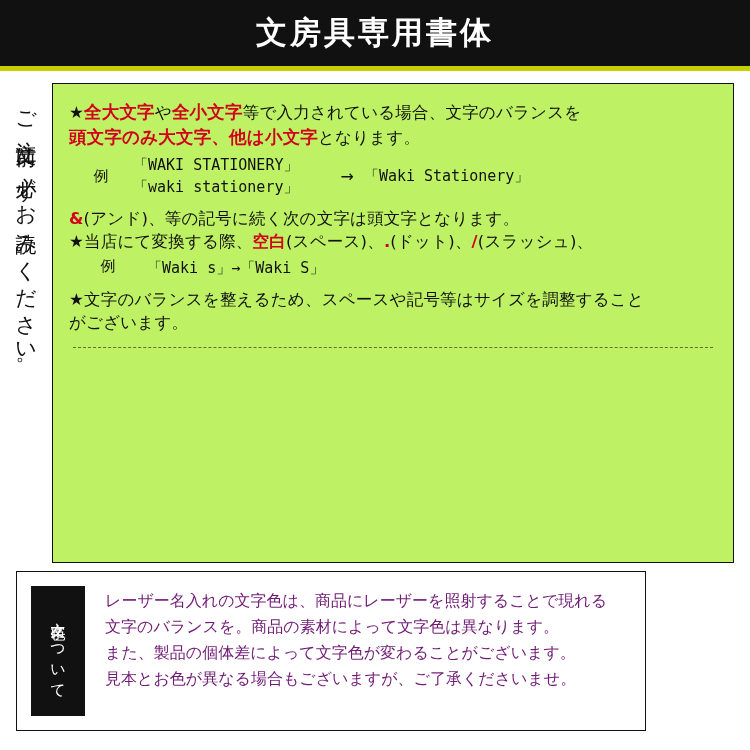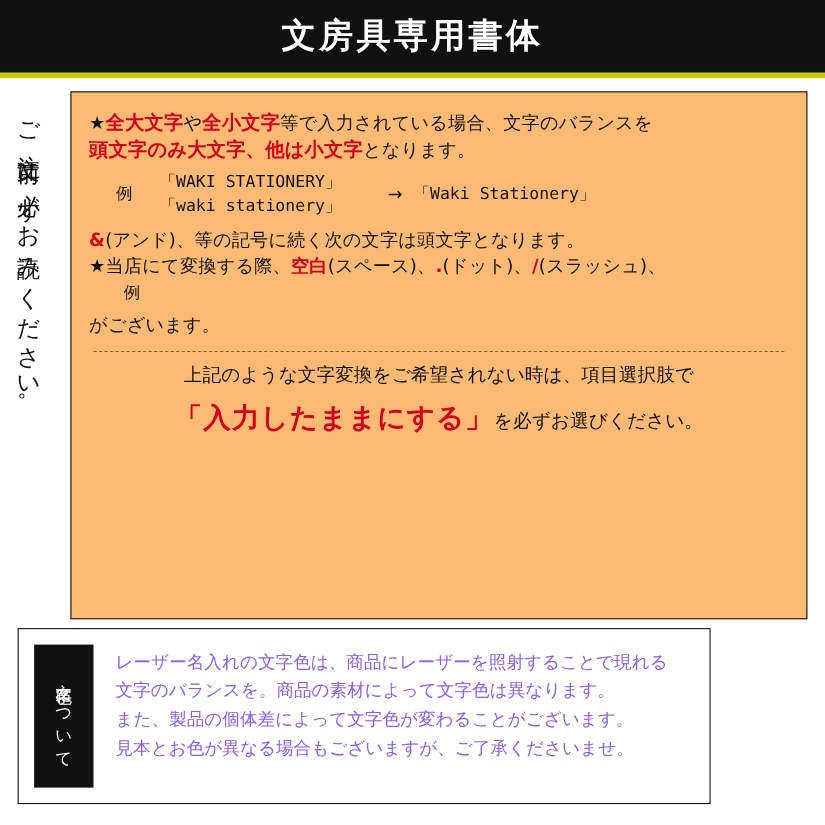--- a/index.html
+++ b/index.html
@@ -71,22 +71,22 @@
     letter-spacing: 3px;
     color: #111111;
     font-family: "DejaVu Sans", "Liberation Sans", sans-serif;
     line-height: 1.15;
   }
 
   
   .note-panel {
     position: relative;
     flex: 1;
-    margin: 4px 16px 8px 12px;
-    background: #fdba74;
+    margin: 4px 16px 8px 0;
+    background: #bef264;
     border: 1px solid #111111;
     box-sizing: border-box;
     padding: 16px 16px 14px 16px;
     font-family: "DejaVu Sans", "Liberation Sans", sans-serif;
     color: #111111;
   }
 
   .bullet-block {
     margin-bottom: 8px;
   }
@@ -187,24 +187,24 @@
     writing-mode: vertical-rl;
     text-orientation: upright;
     font-size: 15px;
     letter-spacing: 2px;
     font-family: "DejaVu Sans", "Liberation Sans", sans-serif;
     line-height: 1.2;
   }
   .bottom-text {
     flex: 1;
     padding: 18px 14px 14px 20px;
-    font-family: Liberation Serif, serif;
+    font-family: Liberation Mono, monospace;
     font-size: 16px;
     line-height: 1.62;
-    color: #8b5cf6;
+    color: #701a75;
   }
   .bottom-text div { white-space: nowrap; }
 </style>
 </head>
 <body>
 
 <div class="page">
 
   <div class="header">
     <div class="header-title">文房具専用書体</div>
@@ -242,36 +242,32 @@
         <div class="line">
           <span class="red">&amp;</span><span>(アンド)、等の記号に続く次の文字は頭文字となります。</span>
         </div>
         <div class="line">
           <span>★当店にて変換する際、</span><span class="red">空白</span><span>(スペース)、</span><span class="red">.</span><span>(ドット)、</span><span class="red">/</span><span>(スラッシュ)、</span>
         </div>
 
         <div class="ex2-row">
           <div class="ex2-label">例</div>
           <div class="ex2-lines">
+            <span class="mono">「Waki s」→「Waki S」</span>
           </div>
         </div>
       </div>
 
       <div class="bullet-block">
+        <div class="line">★文字のバランスを整えるため、スペースや記号等はサイズを調整すること</div>
         <div class="line">がございます。</div>
       </div>
 
       <div class="divider"></div>
 
-      <div class="closing">
-        <div class="closing-line1">上記のような文字変換をご希望されない時は、項目選択肢で</div>
-        <div class="closing-line2">
-          <span class="closing-strong">「入力したままにする」</span><span>を必ずお選びください。</span>
-        </div>
-      </div>
 
     </div>
   </div>
 
   <div class="bottom-box">
     <div class="bottom-tab">
       <span>文字色について</span>
     </div>
     <div class="bottom-text">
       <div>レーザー名入れの文字色は、商品にレーザーを照射することで現れる</div>

